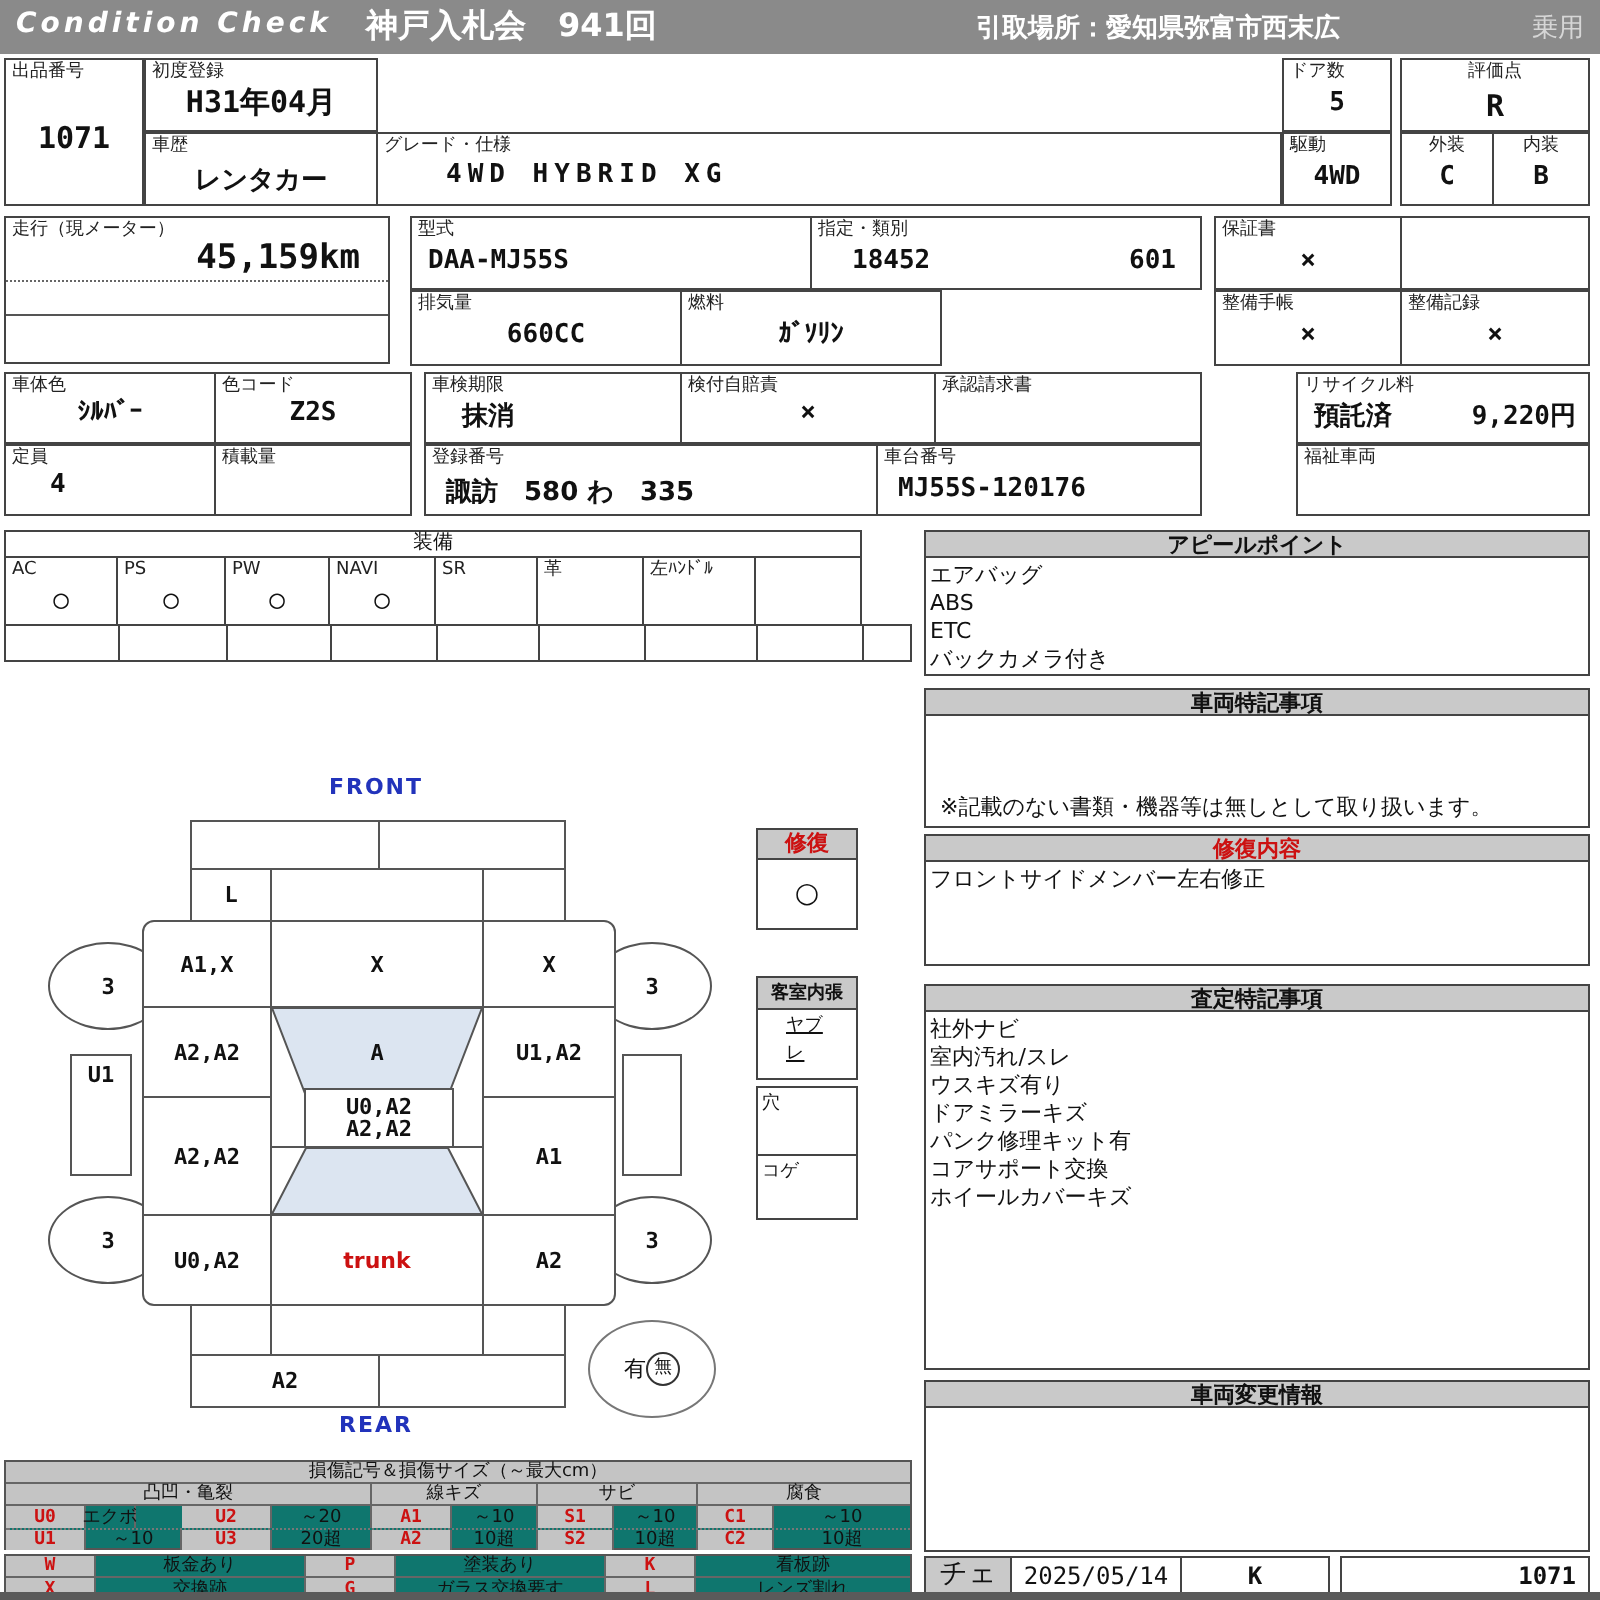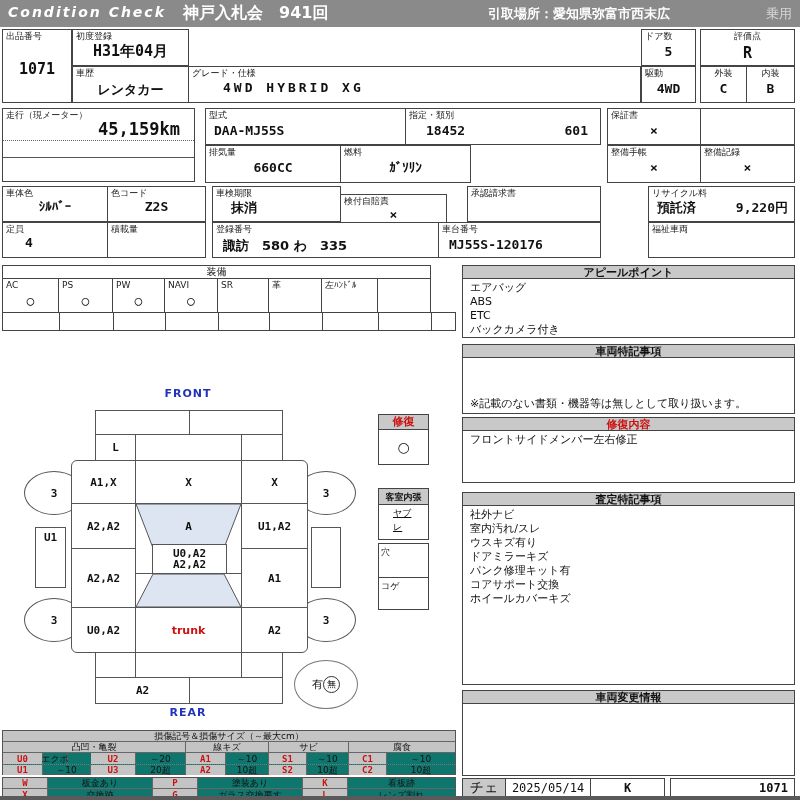--- a/index.html
+++ b/index.html
@@ -23,21 +23,21 @@
   .dcell{position:absolute;border:1px solid #555;background:#fff;box-sizing:border-box;display:flex;
          align-items:center;justify-content:center;font-weight:bold;font-size:11px;
          font-family:"DejaVu Sans Mono","DejaVu Sans",monospace;}
   .tire{position:absolute;border:1px solid #555;border-radius:50%;background:#fff;display:flex;
         align-items:center;justify-content:center;font-size:11px;font-weight:bold;
         font-family:"DejaVu Sans Mono",monospace;}
   .dirlabel{position:absolute;width:90px;text-align:center;font-size:11px;font-weight:bold;color:#2233bb;letter-spacing:1px;}
   
   .hdrbar{position:absolute;border:1px solid #444;background:#c9c9c9;box-sizing:border-box;text-align:center;
           font-size:11px;font-weight:bold;line-height:13px;}
-  .pbox{position:absolute;border:1px solid #444;background:#fff;box-sizing:border-box;font-size:11px;line-height:14px;padding:2px 7px;}
+  .pbox{position:absolute;border:1px solid #444;background:#fff;box-sizing:border-box;font-size:11px;line-height:14px;padding:2px 2px;}
   .red{color:#cc1111;}
   
   .lwrap{position:absolute;border:1px solid #555;box-sizing:border-box;background:#0f766e;}
   .lrow{position:absolute;left:0;right:0;box-sizing:border-box;}
   .lc{position:absolute;top:0;bottom:0;border-right:1px solid #666;box-sizing:border-box;
       font-size:9px;line-height:10px;display:flex;align-items:center;justify-content:center;white-space:nowrap;}
   .lgray{background:#c4c4c4;}
   .lcode{color:#cc1111;font-weight:bold;font-family:"DejaVu Sans Mono",monospace;}
   .circ{display:inline-block;width:15px;height:15px;line-height:15px;border:1px solid #333;border-radius:50%;
         text-align:center;font-size:9px;}
@@ -133,21 +133,21 @@
     <div class="val" style="top:12px;font-family:'DejaVu Sans',sans-serif;">ｼﾙﾊﾞｰ</div>
   </div>
   <div class="cell" style="left:107px;top:186px;width:99px;height:36px;">
     <span class="lbl">色コード</span>
     <div class="val" style="top:12px;">Z2S</div>
   </div>
   <div class="cell" style="left:212px;top:186px;width:129px;height:36px;">
     <span class="lbl">車検期限</span>
     <div class="val" style="top:12px;font-family:'DejaVu Sans',sans-serif;text-align:left;padding-left:18px;">抹消</div>
   </div>
-  <div class="cell" style="left:340px;top:186px;width:107px;height:36px;margin-top:8px;">
+  <div class="cell" style="left:340px;top:186px;width:128px;height:36px;">
     <span class="lbl">検付自賠責</span>
     <div class="val" style="top:12px;">×</div>
   </div>
   <div class="cell" style="left:467px;top:186px;width:134px;height:36px;">
     <span class="lbl">承認請求書</span>
     <div class="val" style="top:12px;"></div>
   </div>
   <div class="cell" style="left:648px;top:186px;width:147px;height:36px;">
     <span class="lbl">リサイクル料</span>
     <div class="val" style="top:12px;left:8px;right:auto;font-family:'DejaVu Sans',sans-serif;">預託済</div>

